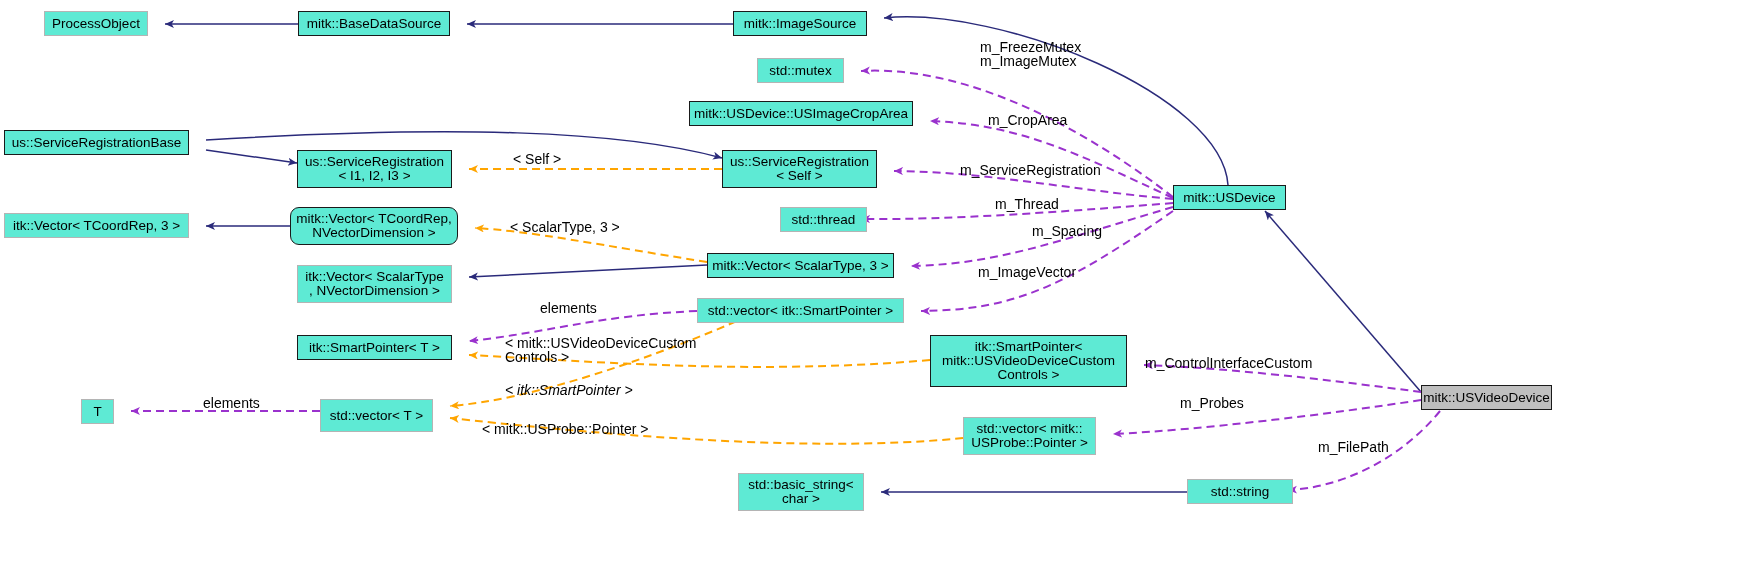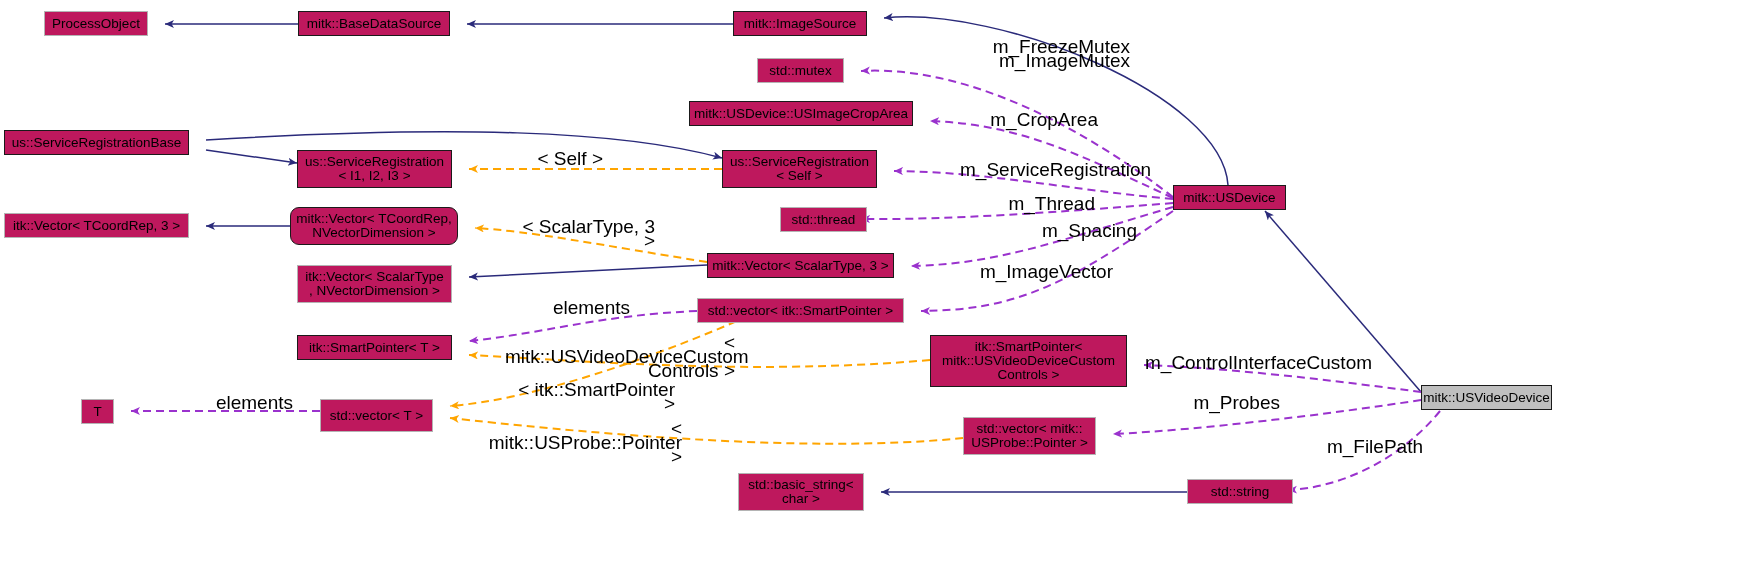--- a/index.html
+++ b/index.html
@@ -26,43 +26,43 @@
   .node {
     position: absolute;
     box-sizing: border-box;
     display: flex;
     align-items: center;
     justify-content: center;
     text-align: center;
     font-size: 13.5px;
     line-height: 14px;
     color: #000000;
-    background: #be185d;
+    background: #5eead4;
     white-space: pre-line;
     padding: 1px 4px;
     z-index: 3;
   }
   .node.solid {
     border: 1.6px solid #1a1a1a;
   }
   .node.light {
     border: 1px solid #b4b4b4;
   }
   .node.highlight {
     border: 1.6px solid #1a1a1a;
     background: #bfbfbf;
   }
   .elabel {
     position: absolute;
-    font-size: 19px;
+    font-size: 14px;
     line-height: 14px;
     color: #000000;
     background: transparent;
     white-space: pre-line;
-    text-align: right;
+    text-align: left;
     z-index: 2;
     pointer-events: none;
   }
 </style>
 </head>
 <body>
 
 <div id="canvas">
 
   <svg class="edges" viewBox="0 0 1752 578">
@@ -146,20 +146,20 @@
       <div class="elabel" style="left: 513px; top: 152px; width: 90px;">&lt; Self &gt;</div>
       <div class="elabel" style="left: 960px; top: 163px; width: 175px;">m_ServiceRegistration</div>
       <div class="elabel" style="left: 995px; top: 197px; width: 100px;">m_Thread</div>
       <div class="elabel" style="left: 510px; top: 220px; width: 145px;">&lt; ScalarType, 3 &gt;</div>
       <div class="elabel" style="left: 1032px; top: 224px; width: 105px;">m_Spacing</div>
       <div class="elabel" style="left: 978px; top: 265px; width: 135px;">m_ImageVector</div>
       <div class="elabel" style="left: 540px; top: 301px; width: 90px;">elements</div>
       <div class="elabel" style="left: 505px; top: 336px; width: 230px;">&lt; mitk::USVideoDeviceCustom
 Controls &gt;</div>
       <div class="elabel" style="left: 1145px; top: 356px; width: 190px;">m_ControlInterfaceCustom</div>
-      <div class="elabel" style="left: 505px; top: 383px; width: 170px;">&lt; itk::SmartPointer &gt;</div>
+      <div class="elabel" style="left: 505px; top: 383px; width: 170px; font-style: italic;">&lt; itk::SmartPointer &gt;</div>
       <div class="elabel" style="left: 1180px; top: 396px; width: 100px;">m_Probes</div>
       <div class="elabel" style="left: 203px; top: 396px; width: 90px;">elements</div>
       <div class="elabel" style="left: 482px; top: 422px; width: 200px;">&lt; mitk::USProbe::Pointer &gt;</div>
       <div class="elabel" style="left: 1318px; top: 440px; width: 105px;">m_FilePath</div>
     </div>
 
 </div>
 
 </body></html>

